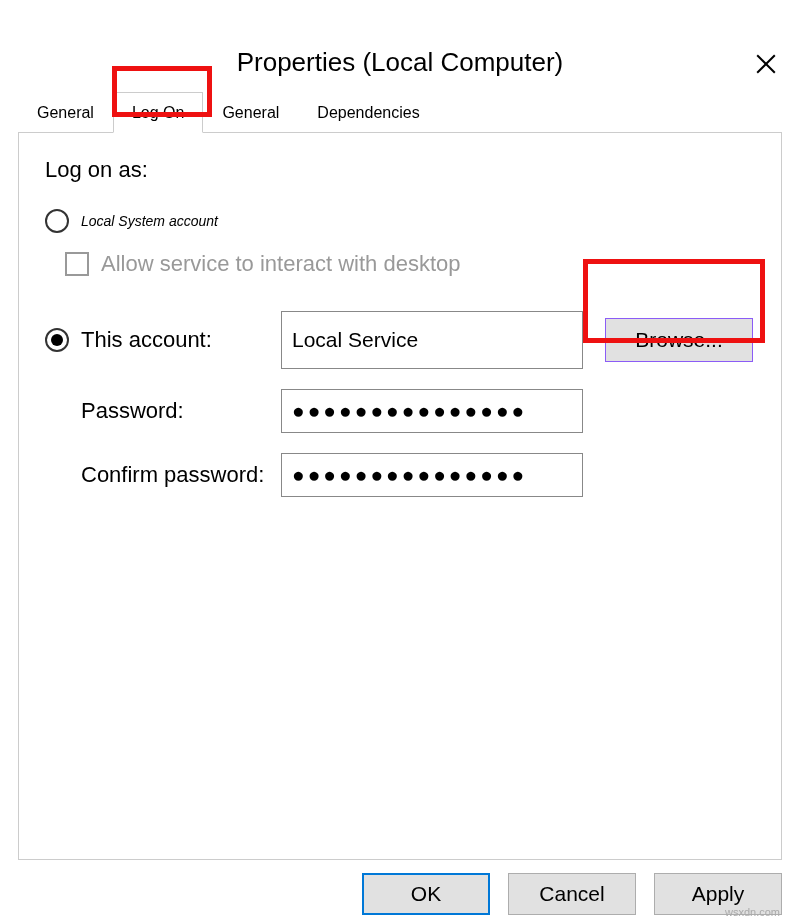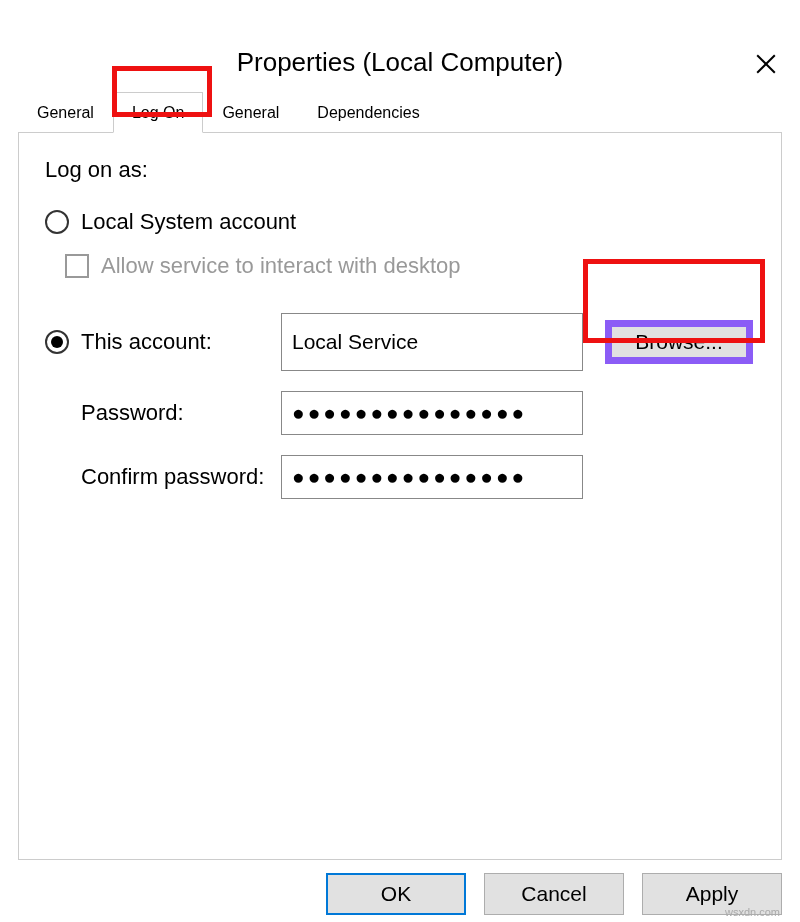--- a/index.html
+++ b/index.html
@@ -11,31 +11,31 @@
 .tabs { display: flex; align-items: flex-end; padding-left: 18px; }
 .tab { padding: 11px 18px 10px 18px; font-size: 16px; cursor: pointer; border: 1px solid transparent; position: relative; }
 .tab.active { border: 1px solid #ccc; border-bottom: 1px solid #fff; background: #fff; z-index: 2; }
 .tab-highlight { position: absolute; left: 112px; top: 66px; width: 100px; height: 51px; border: 5px solid #e11; z-index: 3; pointer-events: none; }
 .panel { border: 1px solid #ccc; margin: 0 18px 12px 18px; padding: 24px 26px; min-height: 728px; background: #fff; position: relative; top: -1px; }
 .section-label { font-size: 22px; margin-bottom: 26px; }
 .row { display: flex; align-items: center; margin-bottom: 18px; }
 .radio { width: 24px; height: 24px; border: 2px solid #333; border-radius: 50%; margin-right: 12px; display: flex; align-items: center; justify-content: center; cursor: pointer; flex-shrink: 0; }
 .radio.selected::after { content: ''; width: 12px; height: 12px; background: #000; border-radius: 50%; }
 .checkbox { width: 24px; height: 24px; border: 2px solid #999; margin-right: 12px; cursor: pointer; flex-shrink: 0; }
-.radio-label { font-size: 22px; }
+.radio-label { font-size: 14px; font-style: italic; }
 .indent { margin-left: 20px; margin-bottom: 34px; }
 .disabled-text { color: #999; font-size: 22px; }
 .form-row { display: flex; align-items: center; margin-bottom: 20px; }
 .form-label { width: 236px; font-size: 22px; padding-left: 36px; }
 .form-label.top { padding-left: 0; width: 236px; display: flex; align-items: center; }
 .text-input { width: 302px; height: 58px; border: 1px solid #888; padding: 0 10px; font-size: 21px; font-family: inherit; }
-.browse-btn { margin-left: 22px; width: 148px; height: 44px; background: #e1e1e1; border: 7px solid #8b5cf6; font-size: 21px; cursor: pointer; font-family: inherit; }
+.browse-btn { margin-left: 22px; width: 148px; height: 44px; background: #e1e1e1; border: 1px solid #8b5cf6; font-size: 21px; cursor: pointer; font-family: inherit; }
 .browse-highlight { position: absolute; left: 564px; top: 126px; width: 182px; height: 84px; border: 5px solid #e11; pointer-events: none; }
 .footer { display: flex; justify-content: flex-end; gap: 18px; padding: 0 18px 16px 0; }
-.footer-btn { width: 140px; height: 42px; font-size: 21px; border: 1px solid #adadad; background: #e1e1e1; cursor: pointer; font-family: inherit; }
+.footer-btn { width: 128px; height: 42px; font-size: 21px; border: 1px solid #adadad; background: #e1e1e1; cursor: pointer; font-family: inherit; }
 .footer-btn.default { border: 2px solid #0078d7; background: #e1e1e1; }
 .watermark { position: absolute; right: 20px; bottom: 4px; font-size: 11px; color: #aaa; }
 .password-dots { font-size: 21px; letter-spacing: 3px; line-height: 42px; padding-left: 10px; }
 .pw-box { width: 302px; height: 44px; border: 1px solid #888; display: flex; align-items: center; overflow: hidden; }
 </style>
 </head>
 <body>
 
 <div class="titlebar">
   <span class="titlebar-title">Properties (Local Computer)</span>

